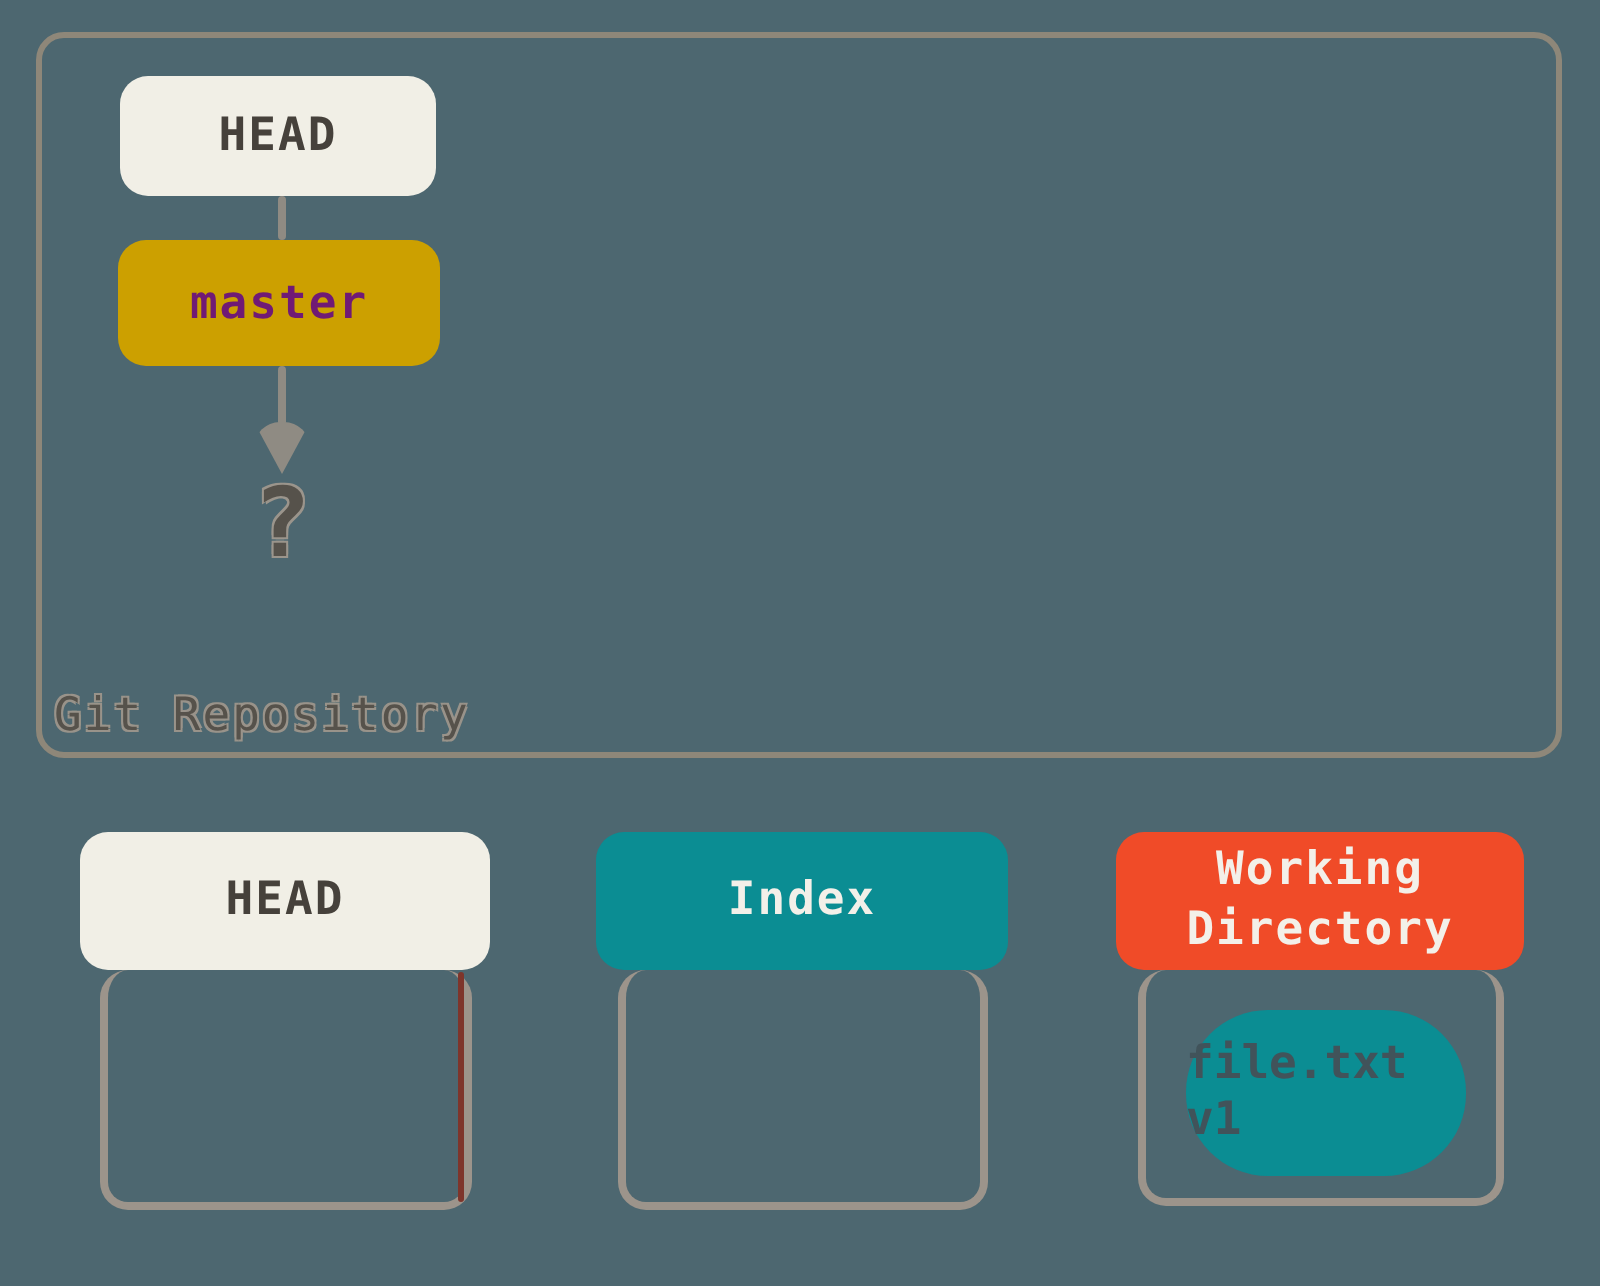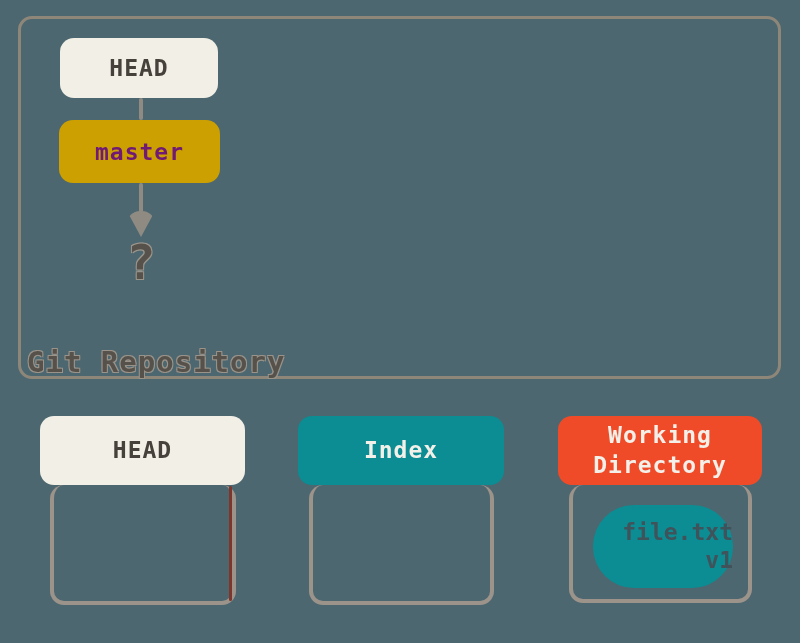--- a/index.html
+++ b/index.html
@@ -32,21 +32,21 @@
     border-right:14px solid transparent;
     border-top:26px solid #8F8B83;
   }
   .question{
     left:111px;top:234px;width:60px;
     font-size:48px;font-weight:bold;text-align:center;
     text-shadow:-1px -1px 0 #9B958C,1px -1px 0 #9B958C,-1px 1px 0 #9B958C,1px 1px 0 #9B958C;
   }
   .repo-label{
     left:27px;top:345px;
-    font-size:29px;font-weight:bold;letter-spacing:1px;
+    font-size:23px;font-weight:normal;letter-spacing:1px;
     text-shadow:-1px -1px 0 #99938A,1px -1px 0 #99938A,-1px 1px 0 #99938A,1px 1px 0 #99938A;
   }
   
   .col-header{
     display:flex;align-items:center;justify-content:center;text-align:center;
     font-size:23px;font-weight:bold;letter-spacing:1px;line-height:1.3;
     top:416px;height:69px;
   }
   .col-header-head{left:40px;width:205px;}
   .col-header-index{left:298px;width:206px;}
@@ -57,21 +57,21 @@
     border:4px solid #9C948B;border-top:none;
     background:transparent;
   }
   .col-box-head{left:50px;width:186px;height:120px;}
   .col-box-index{left:309px;width:185px;height:120px;}
   .col-box-wd{left:569px;width:183px;height:118px;}
   .red-line{left:229px;top:486px;width:3px;height:115px;}
   .file-blob{
     left:593px;top:505px;width:140px;height:83px;
     border-radius:41px;
-    display:flex;flex-direction:column;align-items:flex-end;justify-content:center;
+    display:flex;flex-direction:column;align-items:flex-start;justify-content:center;
     font-size:23px;font-weight:bold;line-height:1.2;
   }
 </style>
 </head>
 <body>
 
 <div class="stage" style="background-color: rgb(77, 103, 112);">
 
   <div class="abs repo-rect" style="border-color: rgb(142, 135, 121);">
     

